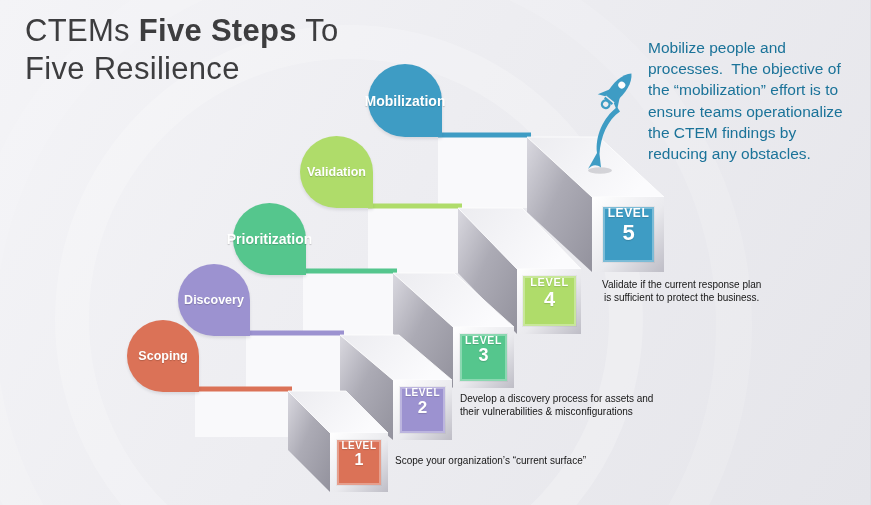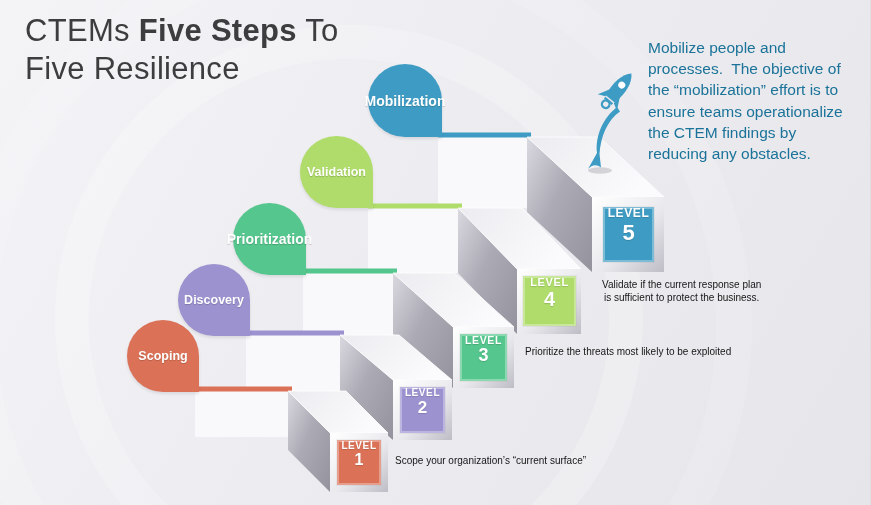--- a/index.html
+++ b/index.html
@@ -174,21 +174,22 @@
   <div class="badge badge-4" style="background-color: rgb(175, 220, 106);">
     <span class="badge-level">LEVEL</span>
     <span class="badge-num">4</span>
   </div>
   <div class="badge badge-5" style="background-color: rgb(62, 156, 196);">
     <span class="badge-level">LEVEL</span>
     <span class="badge-num">5</span>
   </div>
 
   <div class="desc desc-1">Scope your organization’s “current surface”</div>
-  <div class="desc desc-3">Prioritize the threats most likely to be exploited</div>
+  <div class="desc desc-2">Develop a discovery process for assets and
+their vulnerabilities &amp; misconfigurations</div>
   <div class="desc desc-4">Validate if the current response plan
 is sufficient to protect the business.</div>
 
   <svg class="rocket" width="70" height="118" viewBox="0 0 70 118">
     <ellipse cx="26" cy="112.5" rx="12" ry="3.2" fill="#3a3a44" opacity="0.18"></ellipse>
     <path d="M43,49 C29,60 21,78 23,95 L14,111 C18,106.5 22.5,106 27,109.5 L25.5,96 C26.5,79 33.5,62 46,53.5 Z" fill="#3E9CC4"></path>
     <g transform="translate(42,34) rotate(40)">
       <path d="M-5.5,0 L-12.5,13.5 L-5.5,10 Z" fill="#3E9CC4"></path>
       <path d="M5.5,0 L12.5,13.5 L5.5,10 Z" fill="#3E9CC4"></path>
       <path d="M0,-24 C6.5,-17.5 8.8,-6 5.8,9 L-5.8,9 C-8.8,-6 -6.5,-17.5 0,-24 Z" fill="#3E9CC4"></path>

